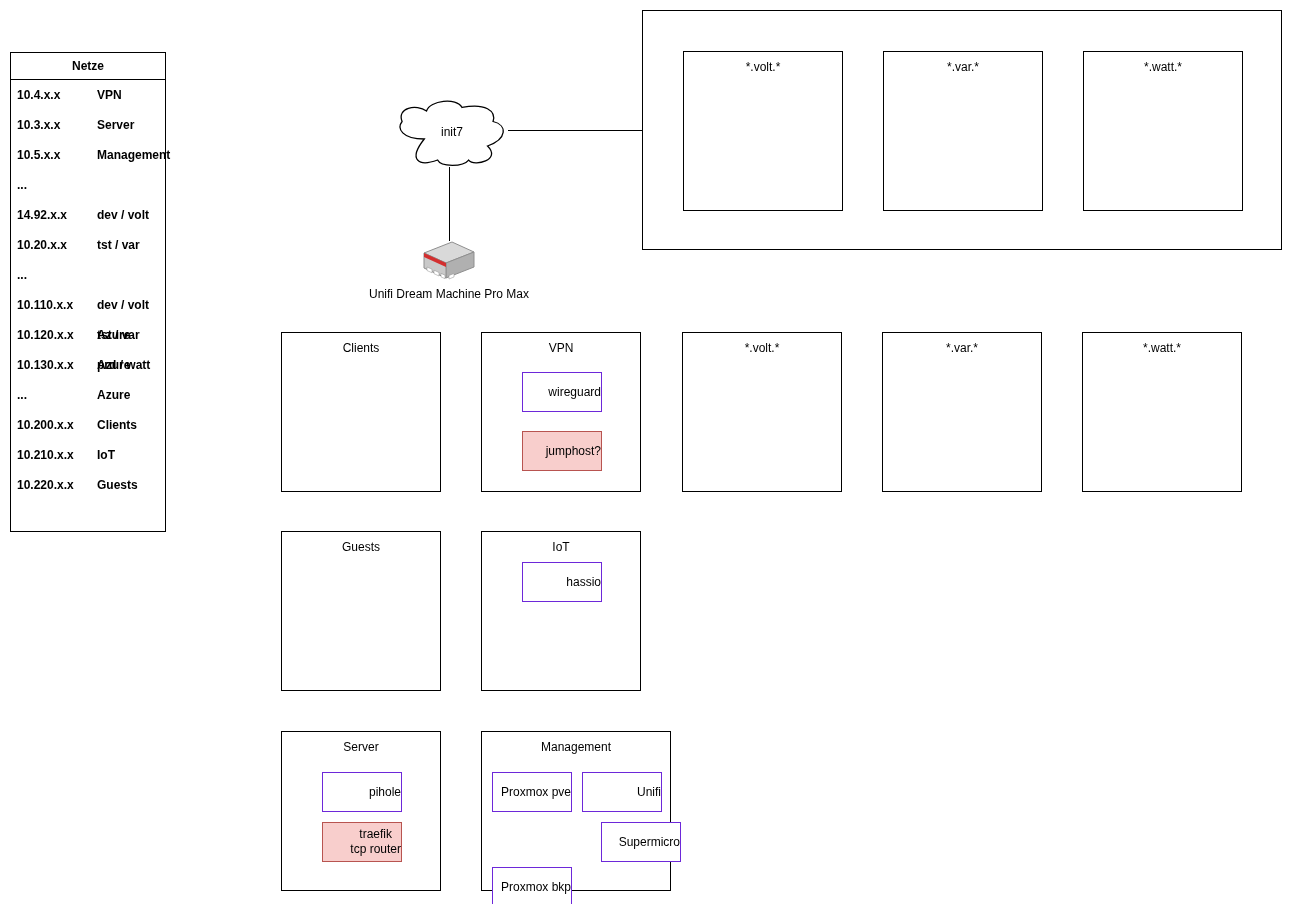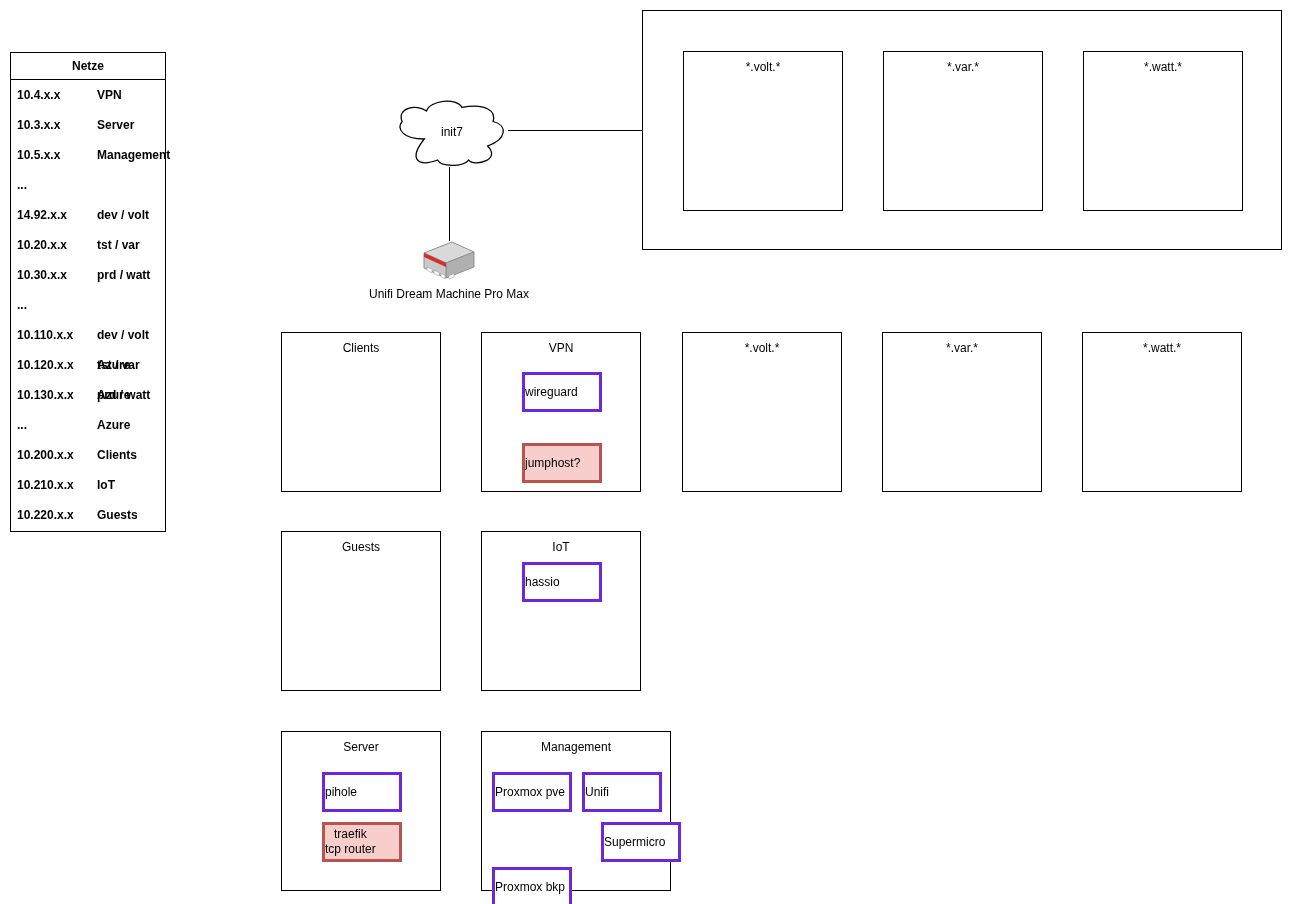--- a/index.html
+++ b/index.html
@@ -50,25 +50,25 @@
     border: 1px solid #000;
     background: #fff;
   }
   .group-title {
     padding-top: 8px;
     text-align: center;
     width: 100%;
   }
   .node {
     position: absolute;
-    border: 3px solid #6d28d9;
+    border: 1px solid #6d28d9;
     background: #fff;
     display: flex;
     align-items: center;
-    justify-content: flex-start;
+    justify-content: flex-end;
     text-align: center;
     white-space: pre-line;
     line-height: 1.25;
   }
   .node.highlight {
     background: #f8cecc;
     border-color: #b85450;
   }
 
   
@@ -134,24 +134,20 @@
           <span class="ip">...</span>
           <span class="nm"></span>
         </div>
         <div class="netze-row">
           <span class="ip">14.92.x.x</span>
           <span class="nm">dev / volt</span>
         </div>
         <div class="netze-row">
           <span class="ip">10.20.x.x</span>
           <span class="nm">tst / var</span>
-        </div>
-        <div class="netze-row">
-          <span class="ip">10.30.x.x</span>
-          <span class="nm">prd / watt</span>
         </div>
         <div class="netze-row">
           <span class="ip">...</span>
           <span class="nm"></span>
         </div>
         <div class="netze-row">
           <span class="ip">10.110.x.x</span>
           <span class="nm">dev / volt Azure</span>
         </div>
         <div class="netze-row">
@@ -227,21 +223,21 @@
 
   <div class="group" style="left:281px; top:332px; width:160px; height:160px;">
     <div class="group-title">Clients</div>
   </div>
 
   <div class="group" style="left:481px; top:332px; width:160px; height:160px;">
     <div class="group-title">VPN</div>
     <div class="node" style="left:40px; top:39px; width:80px; height:40px;">
       <span>wireguard</span>
     </div>
-    <div class="node highlight" style="left:40px; top:110px; width:80px; height:40px;">
+    <div class="node highlight" style="left:40px; top:98px; width:80px; height:40px;">
       <span>jumphost?</span>
     </div>
   </div>
 
   <div class="group" style="left:682px; top:332px; width:160px; height:160px;">
     <div class="group-title">*.volt.*</div>
   </div>
   <div class="group" style="left:882px; top:332px; width:160px; height:160px;">
     <div class="group-title">*.var.*</div>
   </div>

